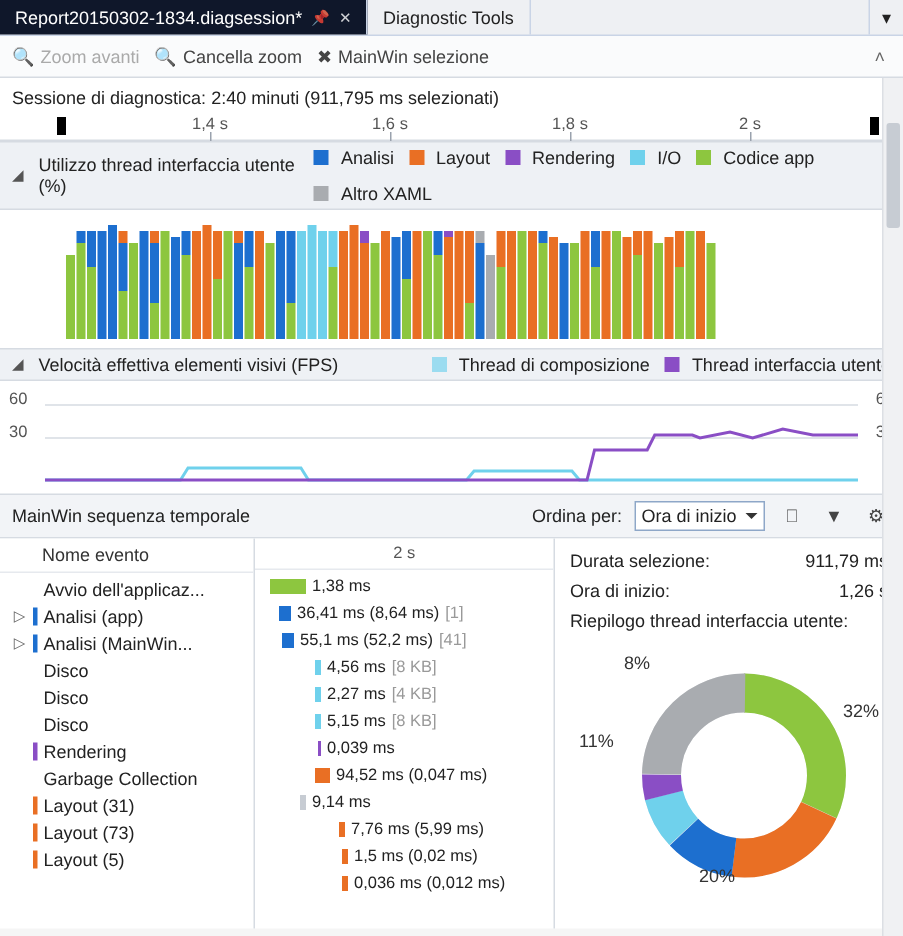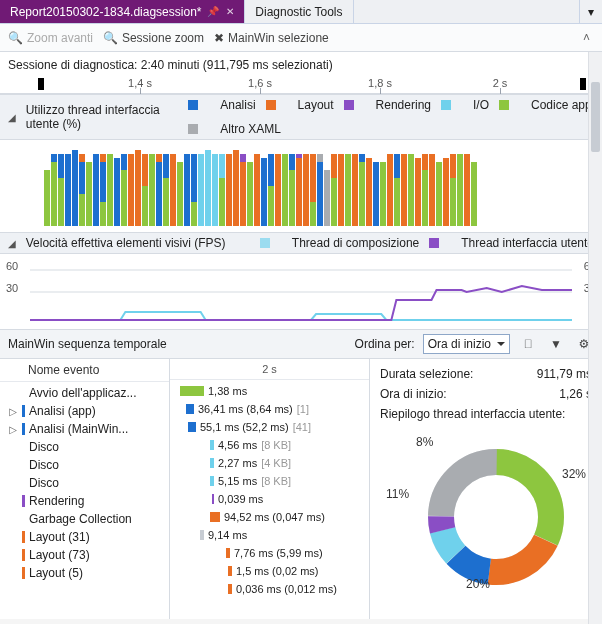--- a/index.html
+++ b/index.html
@@ -24,21 +24,21 @@
   .tab {
     display: flex;
     align-items: center;
     gap: 6px;
     padding: 0 10px;
     font-size: 12px;
     border-right: 1px solid #c9d4e6;
     cursor: pointer;
   }
   .tab.active {
-    background: #701a75;
+    background: #0f172a;
     color: #fff;
   }
   .tab .pin, .tab .close {
     font-size: 10px;
     opacity: .8;
   }
   .tabbar .spacer { flex: 1; }
   .tabbar .dropdown {
     display: flex; align-items: center; padding: 0 8px; cursor: pointer;
     border-left: 1px solid #c9d4e6;
@@ -89,21 +89,21 @@
   .sect {
     display: flex; align-items: center; gap: 8px;
     padding: 3px 8px;
     background: #eef1f5;
     border-top: 1px solid #d6dbe2;
     border-bottom: 1px solid #d6dbe2;
     font-size: 12px;
   }
   .sect .tri { color: #555; font-size: 10px; margin-right: 2px;}
   .legend { display: flex; gap: 10px; flex-wrap: wrap; }
-  .legend .lg { display: flex; align-items: center; gap: 22px; font-size: 12px;}
+  .legend .lg { display: flex; align-items: center; gap: 8px; font-size: 12px;}
   .swatch { width: 10px; height: 10px; }
   
   .stack-chart {
     height: 92px; background: #fff; padding: 6px 12px 2px 44px; position: relative;
   }
   .bars { display: flex; align-items: flex-end; height: 80px; gap: 1px; }
   .bar { width: 6px; display: flex; flex-direction: column-reverse; }
   .seg { width: 100%; }
   
   .fps {
@@ -196,21 +196,21 @@
   <div class="dropdown">▾</div>
 </div>
 
 <div class="toolbar">
   <div class="tool disabled">
     <span>🔍</span>
     <span>Zoom avanti</span>
   </div>
   <div class="tool">
     <span>🔍</span>
-    <span>Sessione zoom</span>
+    <span>Cancella zoom</span>
   </div>
   <div class="tool">
     <span>✖</span>
     <span>MainWin selezione</span>
   </div>
   <div class="flex"></div>
   <div class="chev">˄</div>
 </div>
 
 <div class="session">Sessione di diagnostica: 2:40 minuti (911,795 ms selezionati)</div>

